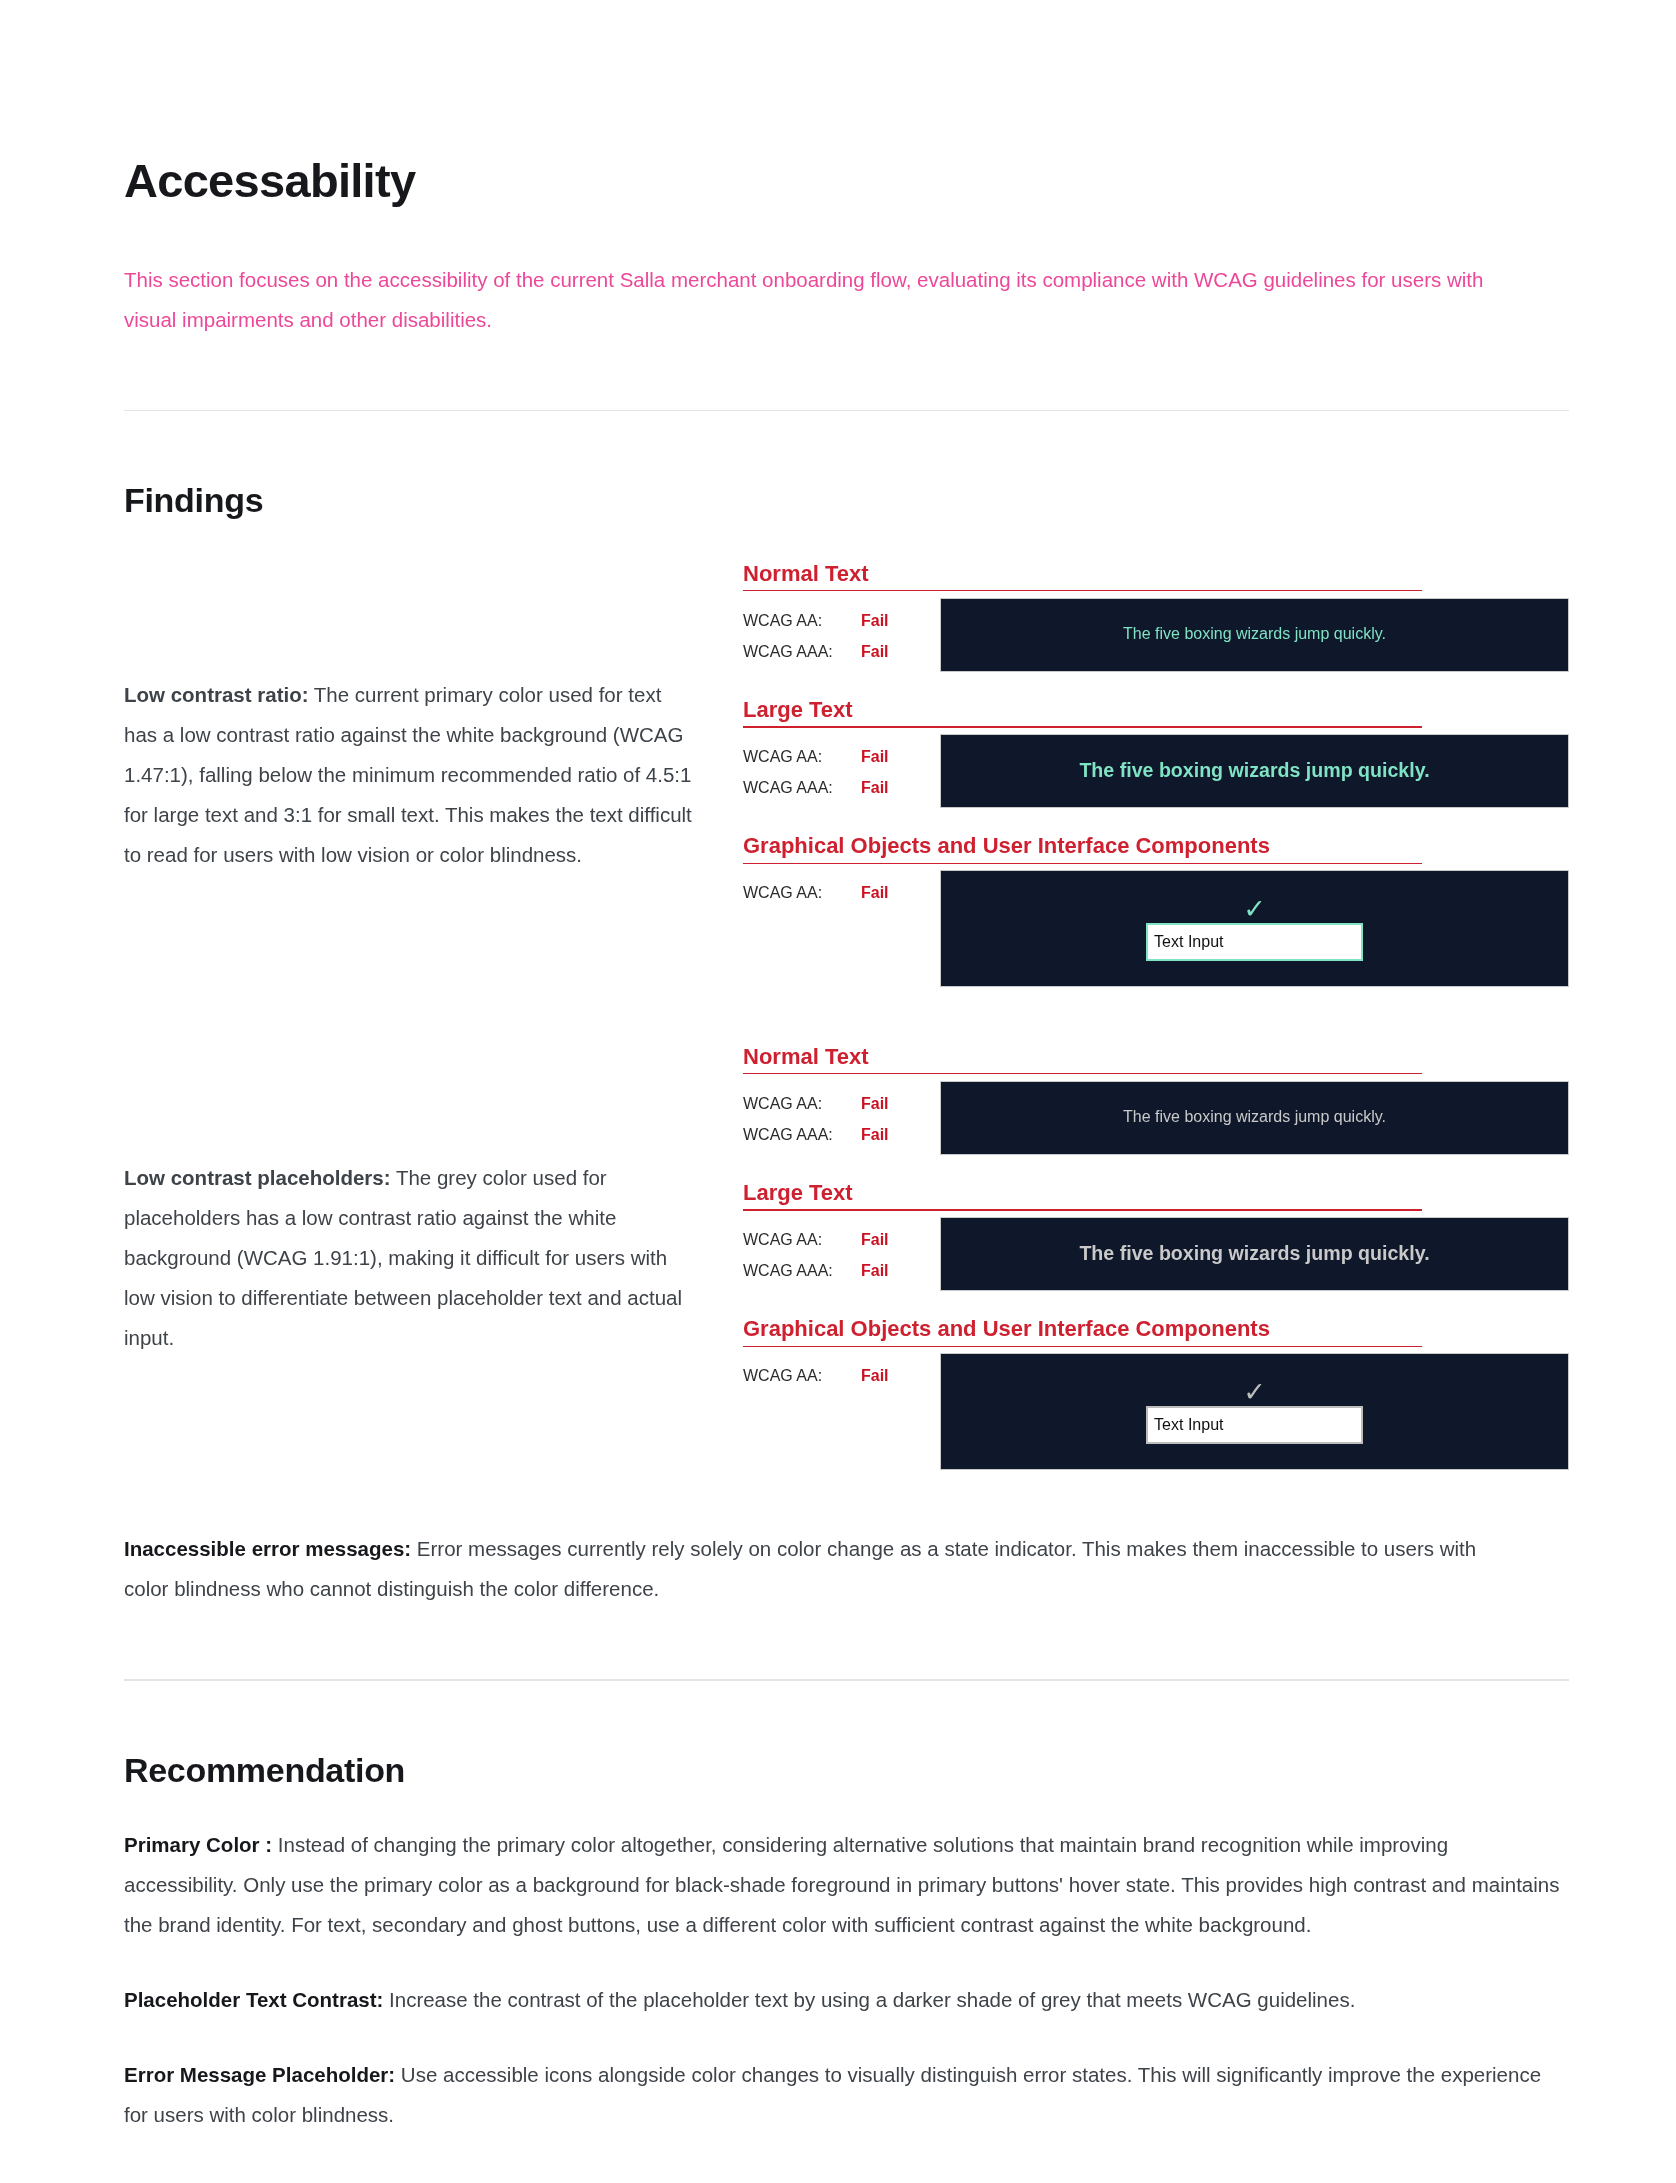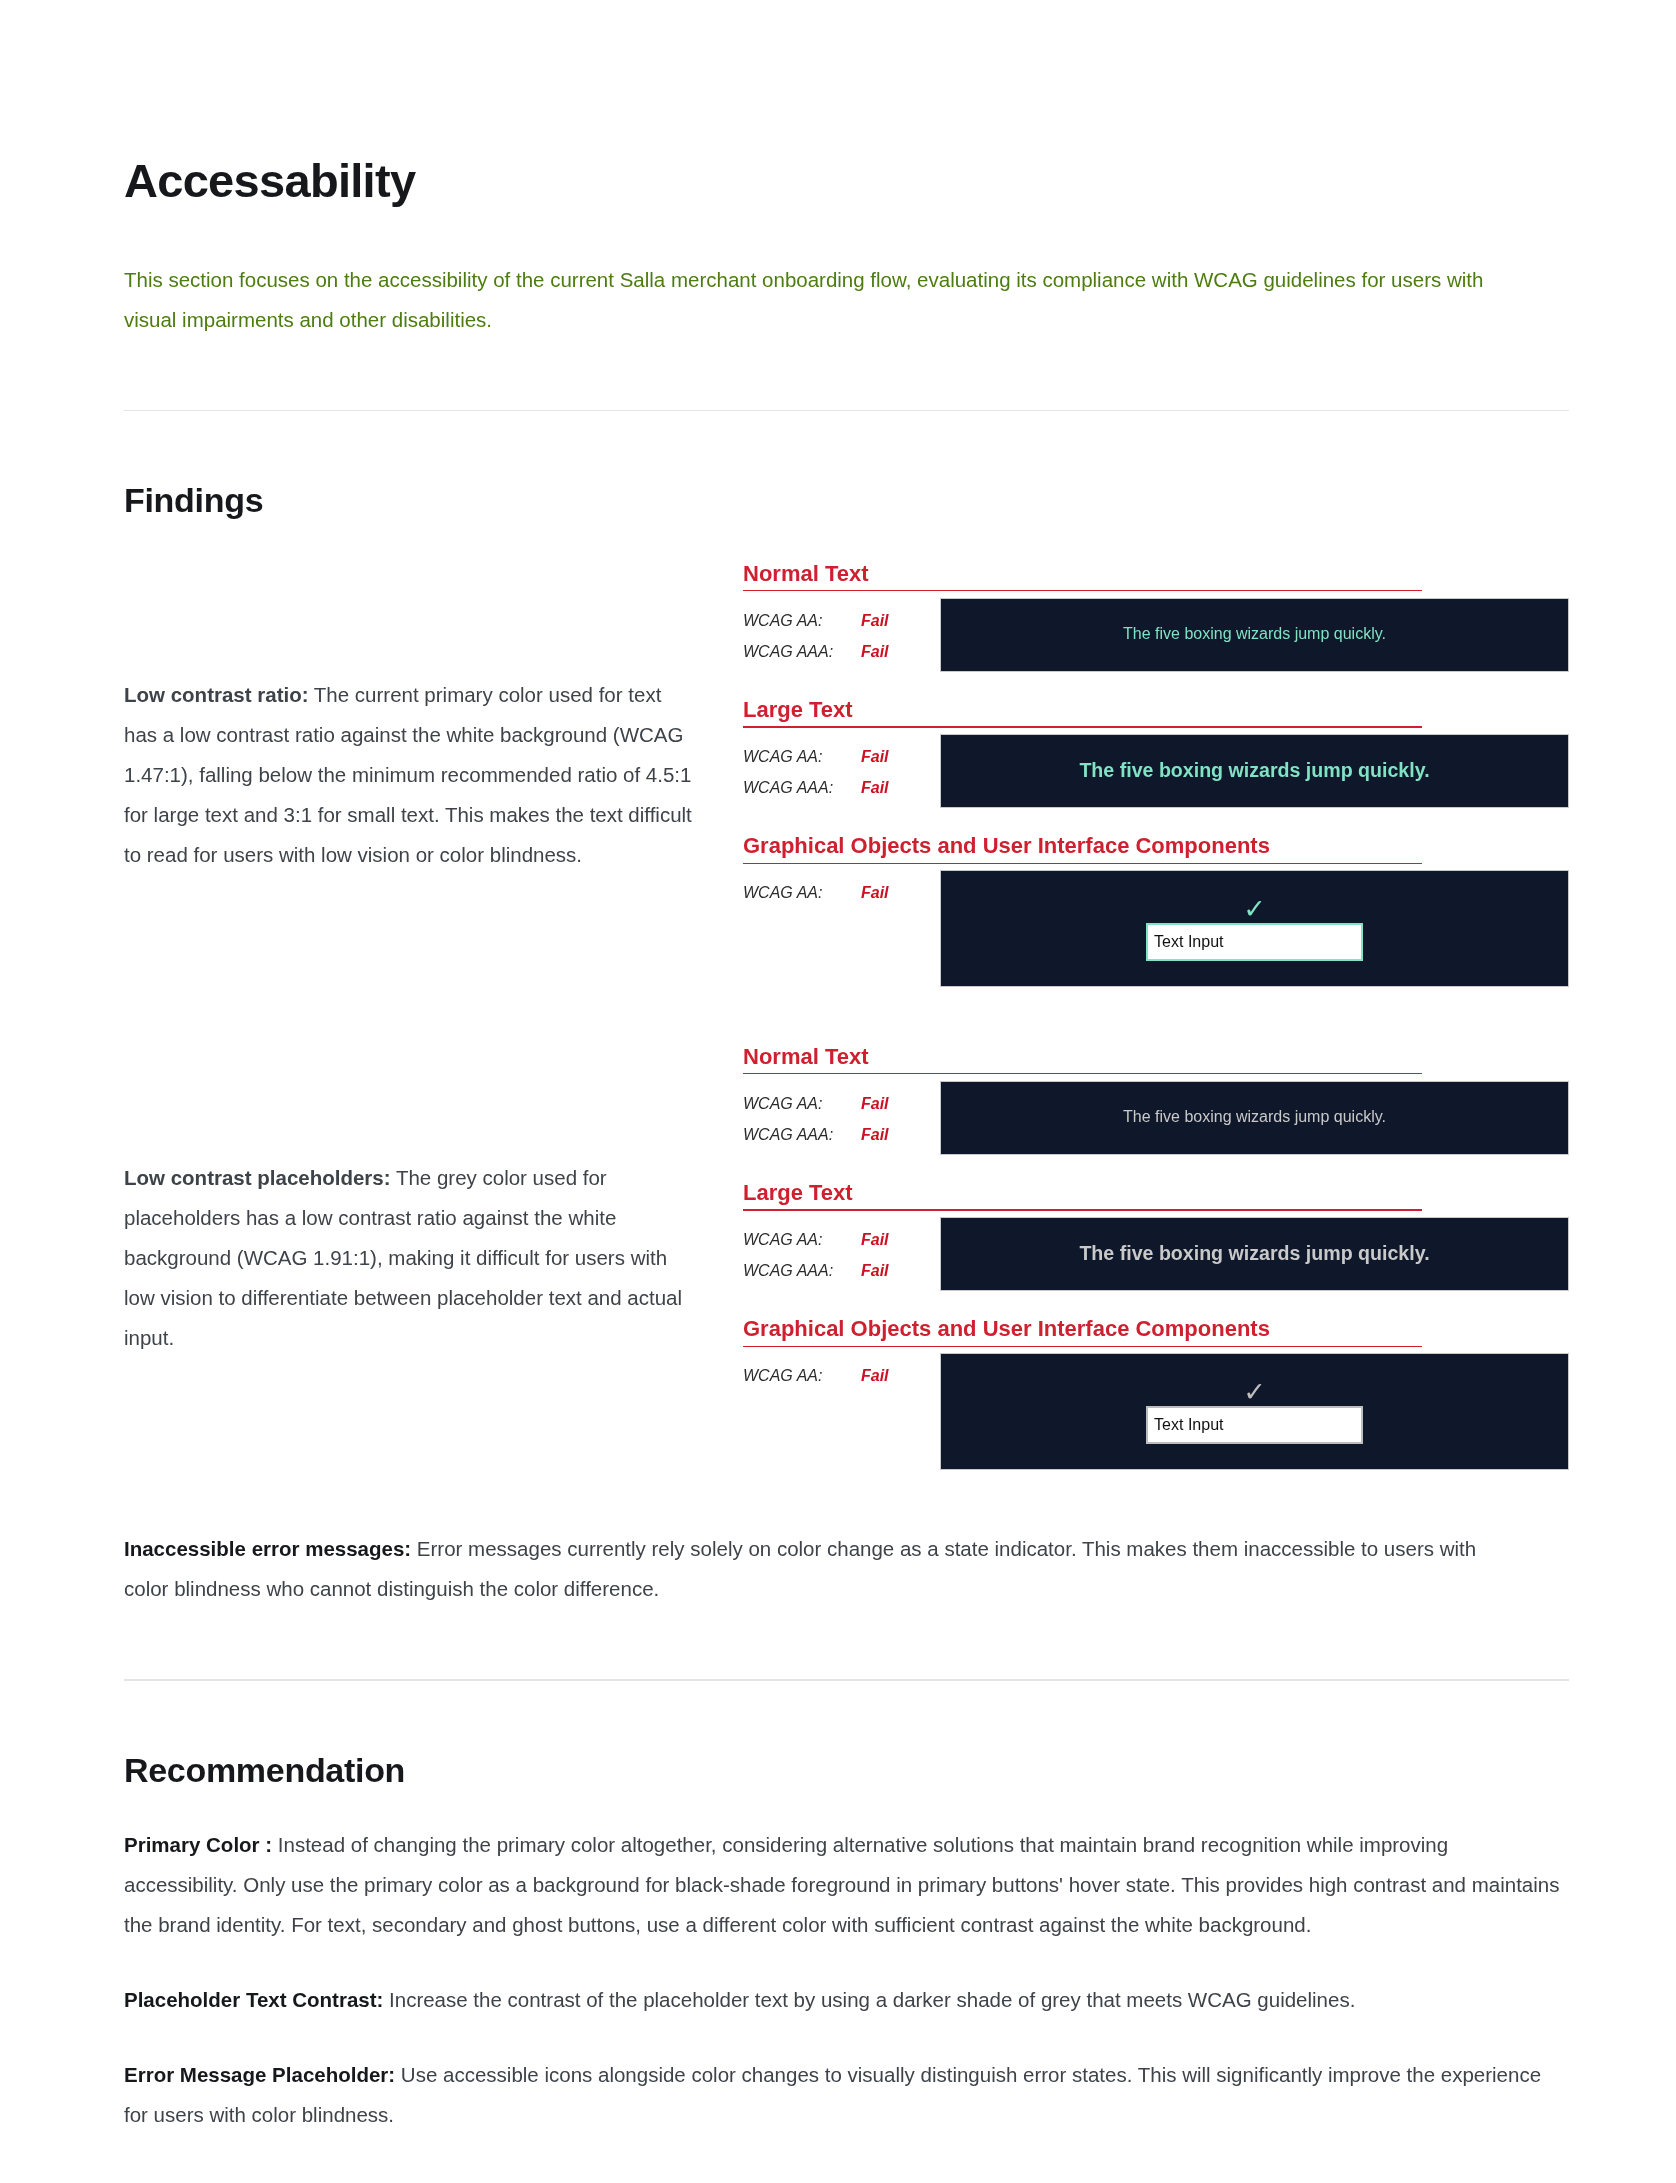--- a/index.html
+++ b/index.html
@@ -44,21 +44,21 @@
     font-size: 20.5px;
     line-height: 40px;
     color: #3e4349;
     font-weight: 400;
   }
   .body-text b, .lead b { font-weight: 700; color: #16181c; }
 
   .lead {
     font-size: 20.5px;
     line-height: 40px;
-    color: #4d7c0f;
+    color: #ec4899;
     width: 1375px;
   }
 
   .rule {
     height: 1.3px;
     background: #e3e4e6;
     width: 100%;
   }
 
   
@@ -107,21 +107,20 @@
     flex: 0 0 197px;
     padding-top: 7px;
   }
   .score-line {
     display: flex;
     align-items: baseline;
     font-size: 16px;
     color: #2b2b2b;
     line-height: 31px;
     white-space: nowrap;
-    font-style: italic;
   }
   .score-label { width: 118px; flex: 0 0 118px; }
   .score-value { font-weight: 700; color: #cc1122; }
 
   .sample-box {
     flex: 1 1 auto;
     border: 1.3px solid #c9c9c9;
     background: #0f172a;
     min-height: 74px;
     display: flex;

